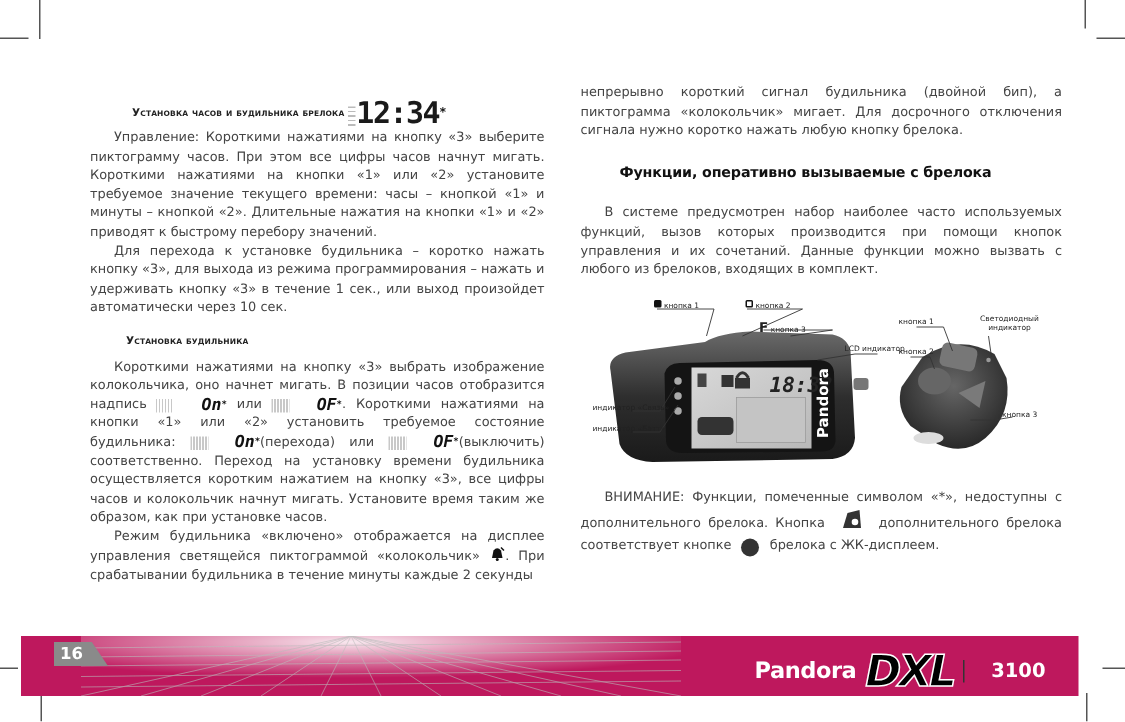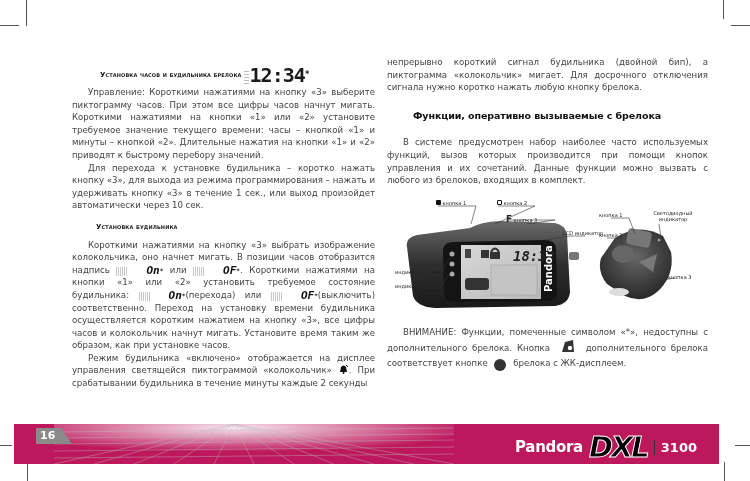--- a/index.html
+++ b/index.html
@@ -2,21 +2,21 @@
 <html><head>
 <meta charset="utf-8">
 <style>
   * { box-sizing: border-box; margin: 0; padding: 0; }
   html, body { width: 750px; height: 481px; background: #ffffff; overflow: hidden; }
   body { position: relative; font-family: "DejaVu Sans", "Liberation Sans", sans-serif; color: #3a3a3a; }
 
   .crop { position: absolute; background: #555; }
 
   .col { position: absolute; font-size: 8.6px; line-height: 12.6px; color: #444; text-align: justify; }
-  .col-left { left: 72px; top: 64px; width: 303px; }
+  .col-left { left: 60px; top: 64px; width: 303px; }
   .col-right { left: 387px; top: 56px; width: 321px; }
 
   .h-small { font-family: "DejaVu Sans", sans-serif; font-weight: bold; font-size: 7px; letter-spacing: 0.1px; color: #222; font-variant: small-caps; text-transform: none; }
   .heading-row { display: flex; align-items: center; gap: 8px; padding-left: 28px; height: 22px; }
   .lcd-time { font-family: "DejaVu Sans Mono", monospace; font-weight: bold; font-size: 20px; color: #1a1a1a; letter-spacing: -1px; position: relative; }
   .lcd-time .ghost { position: absolute; left: -6px; top: 2px; width: 5px; height: 14px; background: repeating-linear-gradient(#bbb 0 1px, transparent 1px 3px); }
   .lcd-time sup { font-size: 8px; vertical-align: top; }
 
   p.par { text-indent: 16px; margin: 0; }
   .sub-heading { padding-left: 24px; margin: 9px 0 5px 0; }
@@ -32,21 +32,21 @@
   .figure { position: absolute; left: 395px; top: 192px; width: 330px; height: 122px; }
   .fig-label { position: absolute; font-size: 5px; color: #222; white-space: nowrap; font-family: "DejaVu Sans", sans-serif; }
 
   .footer { position: absolute; left: 14px; top: 424px; width: 705px; height: 40px; background: #be185d; overflow: hidden; }
   .footer-grid { position: absolute; left: 40px; top: 0; width: 400px; height: 40px; }
   .page-tab { position: absolute; left: 22px; top: 4px; width: 36px; height: 16px; background: #8a8a8a; clip-path: polygon(0 0, 70% 0, 100% 100%, 0 100%); }
   .page-num { position: absolute; left: 26px; top: 5px; font-family: "DejaVu Sans", sans-serif; font-weight: bold; font-size: 11px; color: #fff; }
   .brand { position: absolute; right: 22px; top: 6px; display: flex; align-items: center; gap: 6px; color: #fff; }
   .brand-name { font-family: "DejaVu Sans", sans-serif; font-weight: bold; font-size: 15px; letter-spacing: -0.3px; }
   .brand-model { font-family: "DejaVu Sans", sans-serif; font-weight: bold; font-size: 29px; font-style: italic; color: #000; -webkit-text-stroke: 1px #fff; letter-spacing: -2px; }
-  .brand-num { font-family: "DejaVu Sans", sans-serif; font-weight: bold; font-size: 13px; padding-left: 6px; border-left: 1px solid #333; }
+  .brand-num { font-family: "DejaVu Sans", sans-serif; font-weight: bold; font-size: 13px; padding-left: 18px; border-left: 1px solid #333; }
 </style>
 </head>
 <body>
 
 <div class="crop" style="left:26px;top:0;width:1px;height:26px;"></div>
 <div class="crop" style="left:0;top:25px;width:19px;height:1px;"></div>
 <div class="crop" style="left:723px;top:0;width:1px;height:19px;"></div>
 <div class="crop" style="left:731px;top:25px;width:19px;height:1px;"></div>
 <div class="crop" style="left:0;top:445px;width:12px;height:1px;"></div>
 <div class="crop" style="left:27px;top:462px;width:1px;height:19px;"></div>

